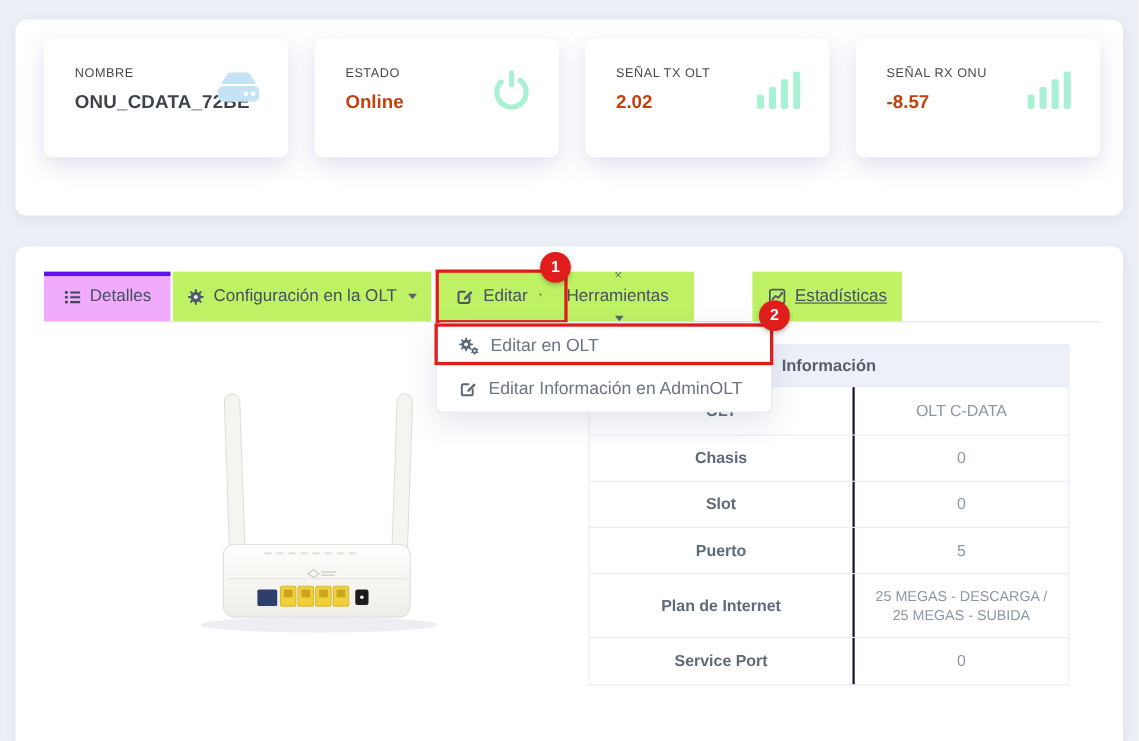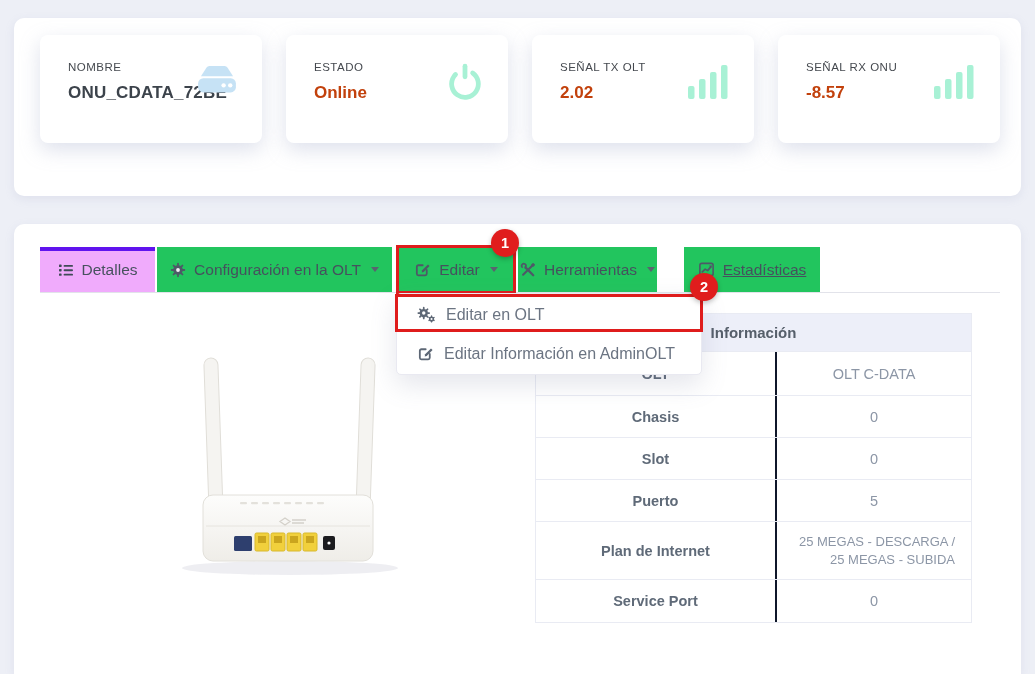--- a/index.html
+++ b/index.html
@@ -38,31 +38,31 @@
   .panel-bottom {
     position:absolute; left:14px; top:224px; width:1007px; height:450px;
     background:#fff; border-radius:10px 10px 0 0;
     box-shadow:0 3px 10px rgba(150,158,190,.16);
   }
   .nav-underline{
     position:absolute; left:40px; top:292px; width:960px; height:1px;
     background:#e2e3ea;
   }
   .tab{
-    position:absolute; top:247px; height:45px; background:#22c55e;
+    position:absolute; top:247px; height:45px; background:#bef264;
     display:flex; align-items:center; justify-content:center; gap:8px;
     color:#46515e; font-size:15.5px; cursor:pointer;
   }
   .tab.active{
     background:#f0abfc; border-top:4px solid #6013ee; padding-bottom:3px;
   }
   #tab-detalles{left:40px; width:115px;}
   #tab-config  {left:157px; width:235px;}
   #tab-editar  {left:398px; width:116px;}
-  #tab-herr    {left:518px; width:139px;}
+  #tab-herr    {left:492px; width:139px;flex-direction:column;}
   #tab-estad   {left:684px; width:136px;text-decoration:underline;}
   .caret{
     width:0; height:0; margin-left:2px;
     border-left:4.5px solid transparent; border-right:4.5px solid transparent;
     border-top:5px solid #59636f;
   }
   
   .red-box1{
     position:absolute; left:396px; top:245px; width:120px; height:49px;
     border:3px solid #df1c1c; z-index:25; pointer-events:none;
@@ -101,21 +101,21 @@
   }
   .it-row{ display:flex; border:1px solid #e9ebf3; border-bottom:none; }
   .info-table .it-row:last-child{ border-bottom:1px solid #e9ebf3; }
   .it-label{
     width:241px; display:flex; align-items:center; justify-content:center;
     font-weight:bold; color:#5f6a78; border-right:2px solid #0f172a;
     text-align:left;
   }
   .it-value{
     flex:1; display:flex; align-items:center; justify-content:center;
-    color:#8c96a6; text-align:right;
+    color:#8c96a6; text-align:center;
   }
   .r0{height:44px}.r1{height:42px}.r2{height:42px}.r3{height:42px}
   .r4{height:58px}.r5{height:44px}
   .r4 .it-value{ font-size:13px; line-height:1.35; padding:0 16px; }
   
   .router-img{ position:absolute; left:158px; top:352px; z-index:1; }
 </style>
 </head>
 <body>
 

